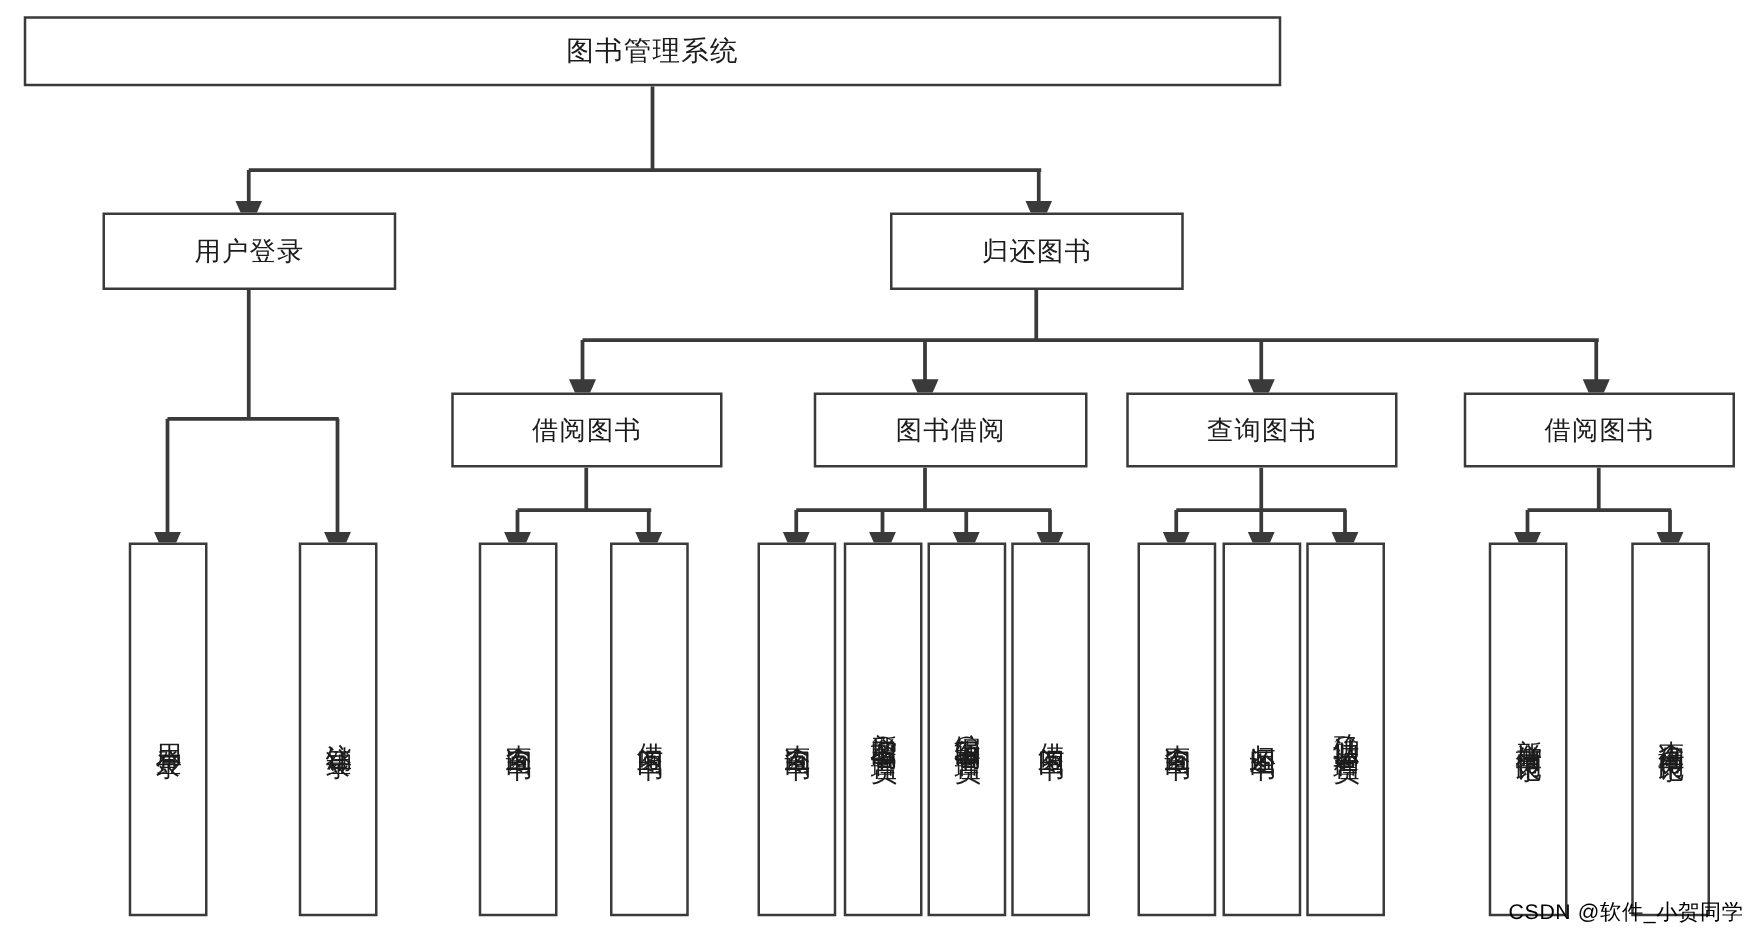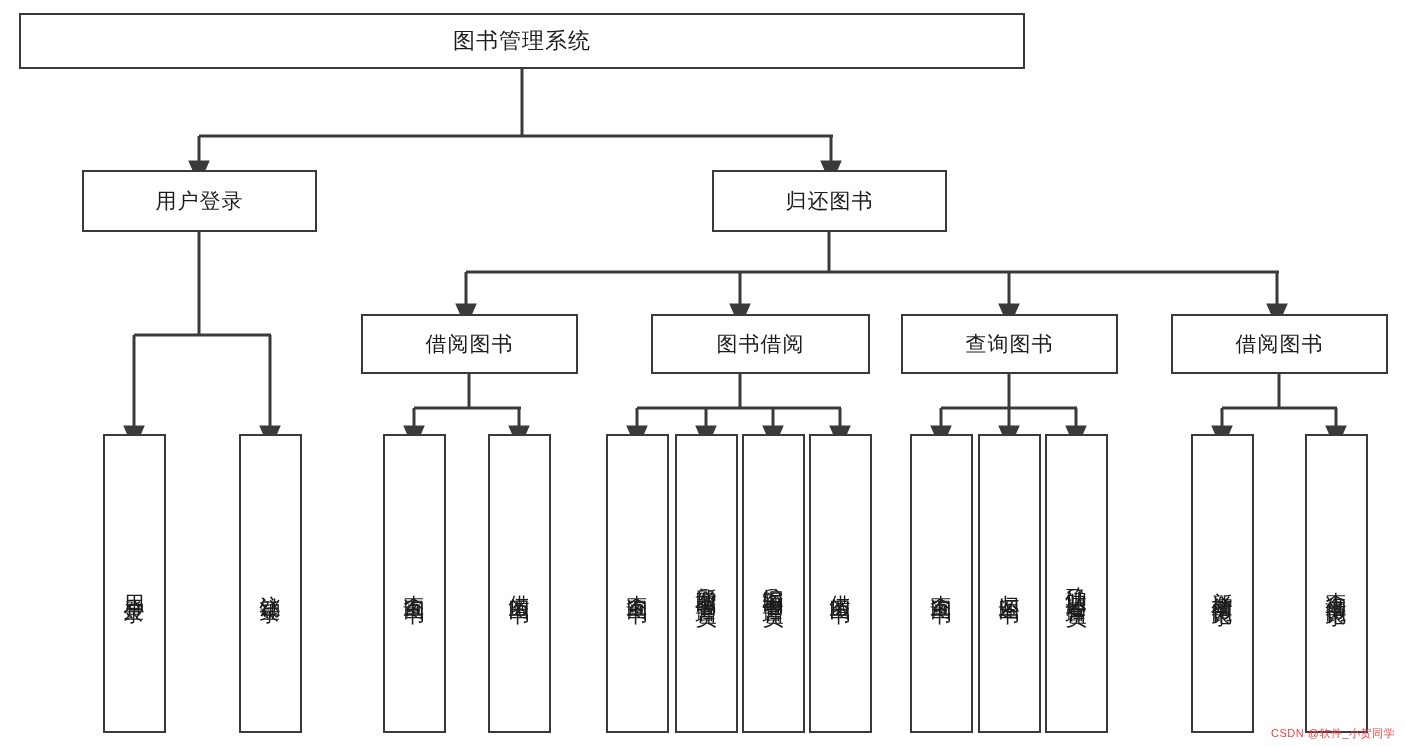--- a/index.html
+++ b/index.html
@@ -53,22 +53,22 @@
     text-orientation: upright;
     display: block;
   }
   .node.root {
     font-size: 22px;
   }
   #watermark {
     position: absolute;
     right: 10px;
     bottom: 6px;
-    font-size: 11px;
-    color: #ef4444;
+    font-size: 17px;
+    color: #000000;
     white-space: nowrap;
     letter-spacing: 0.5px;
   }
 </style>
 </head>
 <body>
 
 <div id="canvas">
 
   <svg id="wires" viewBox="0 0 1405 747" xmlns="http://www.w3.org/2000/svg">

